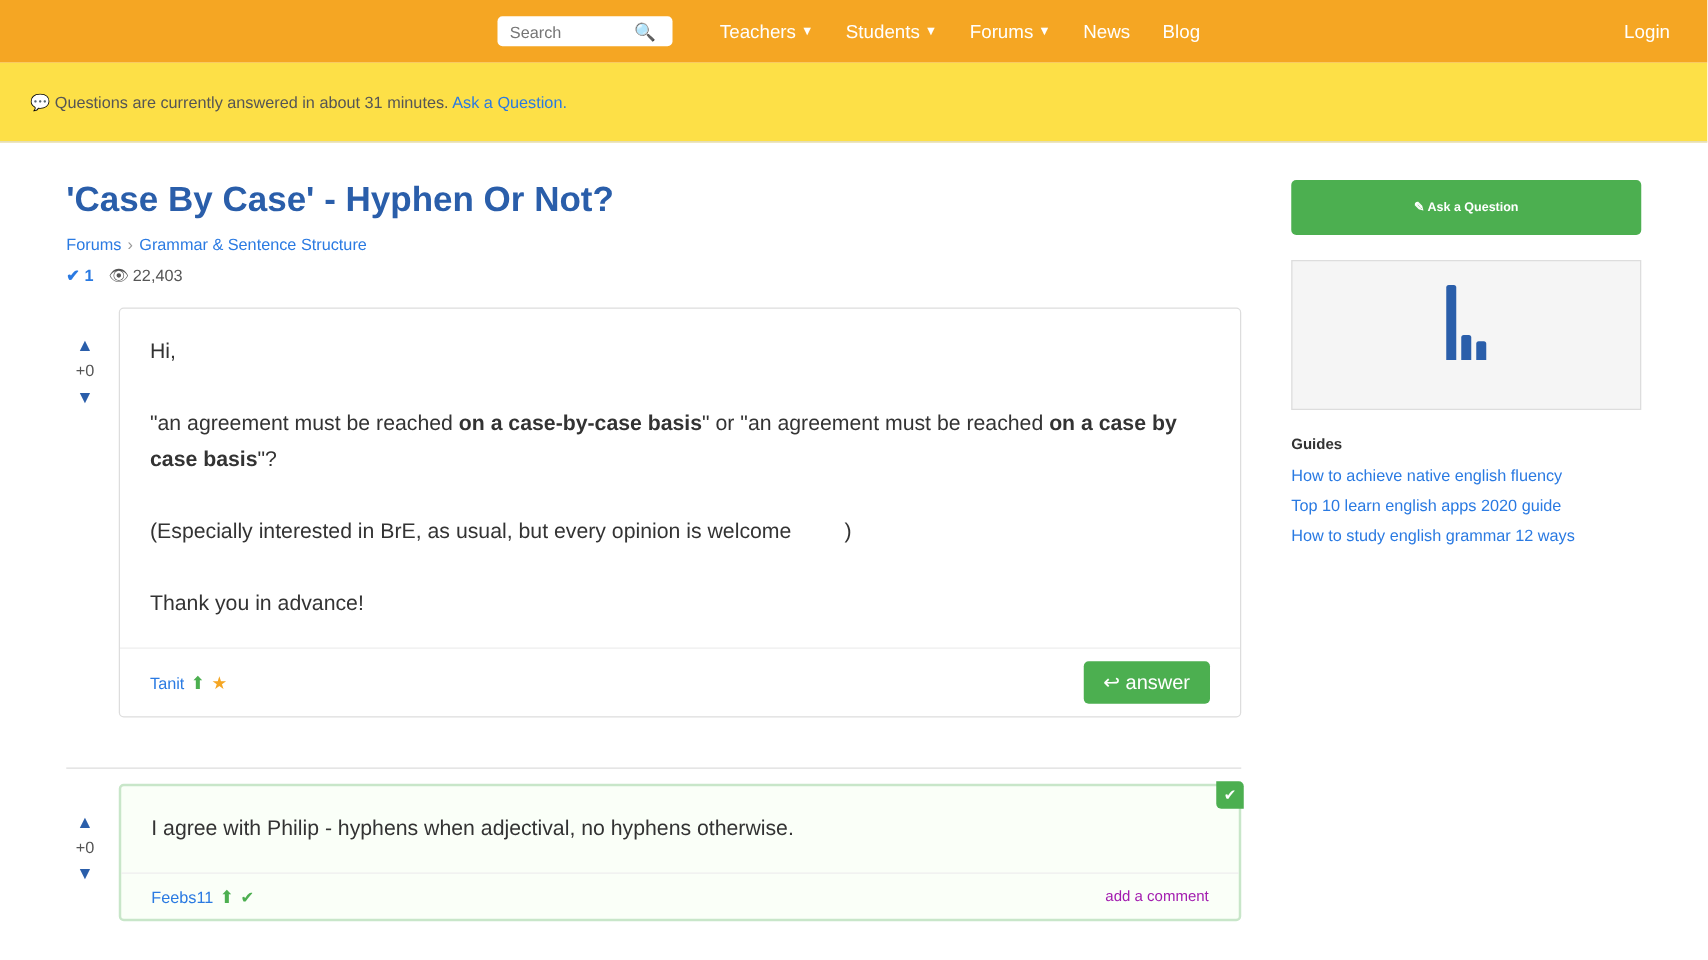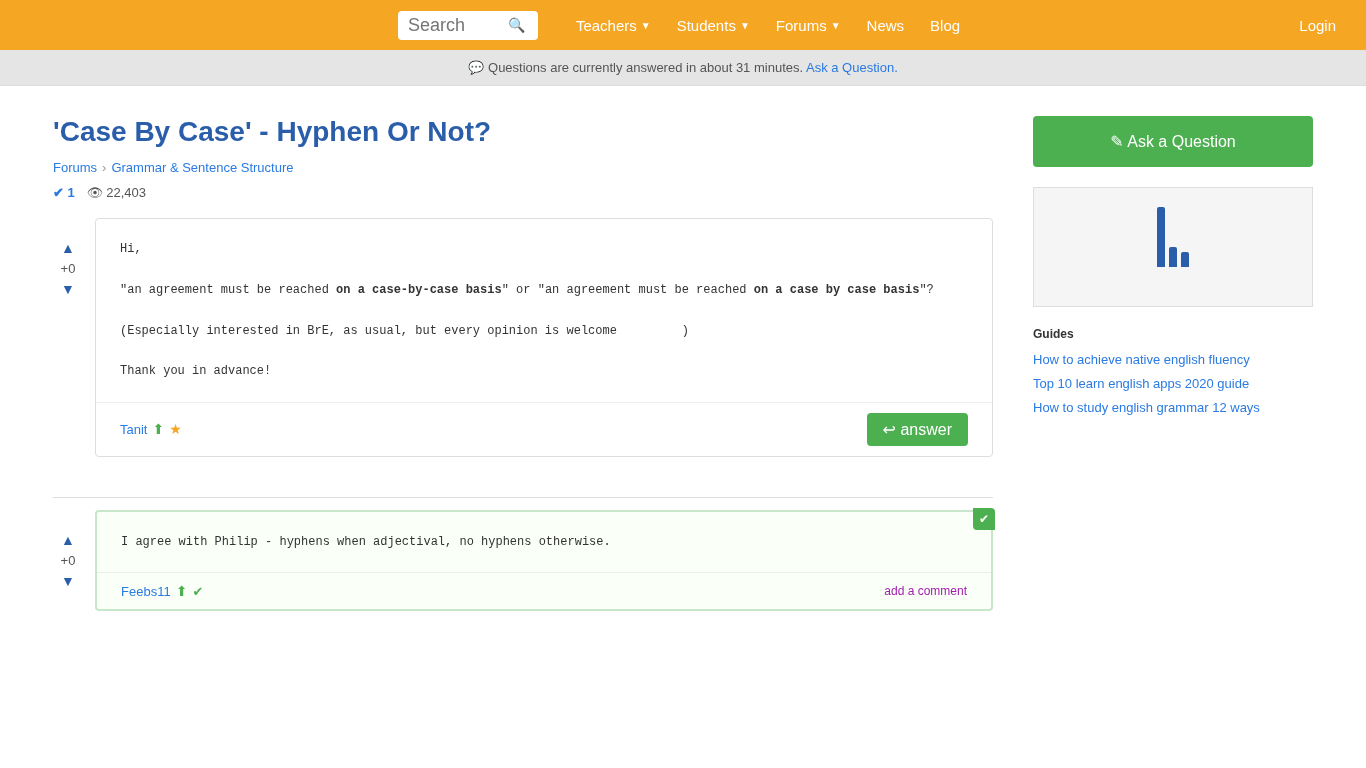--- a/index.html
+++ b/index.html
@@ -25,21 +25,21 @@
       align-items: center;
       background: #fff;
       border-radius: 4px;
       padding: 4px 10px;
       margin-right: 20px;
       width: 140px;
     }
     #search-input {
       border: none;
       outline: none;
-      font-size: 18px;
+      font-size: 13px;
       color: #999;
       width: 100px;
     }
     #search-icon-btn {
       background: none;
       border: none;
       cursor: pointer;
       color: #555;
       font-size: 14px;
     }
@@ -63,23 +63,23 @@
       right: 30px;
       color: #fff;
       font-size: 15px;
       font-weight: 500;
       cursor: pointer;
       text-decoration: none;
     }
 
     
     #sub-header {
-      background: #e5e5e5;
-      text-align: center;
-      padding: 10px;
+      background: #fde047;
+      text-align: left;
+      padding: 24px;
       font-size: 13px;
       color: #555;
       border-bottom: 1px solid #ddd;
     }
     #sub-header a {
       color: #2a7ae2;
       text-decoration: none;
     }
 
     
@@ -132,22 +132,21 @@
     .post-card {
       border: 1px solid #ddd;
       border-radius: 4px;
       margin-bottom: 20px;
       background: #fff;
     }
     .post-body {
       padding: 20px 24px;
       line-height: 1.7;
       color: #333;
-      font-size: 12px;
-      font-family: Liberation Mono, monospace;
+      font-size: 17px;
     }
     .post-body .bold { font-weight: bold; }
     .post-body .link-color { color: #2a7ae2; }
 
     .post-footer {
       display: flex;
       align-items: center;
       justify-content: space-between;
       padding: 10px 24px;
       border-top: 1px solid #eee;
@@ -239,22 +238,22 @@
       flex-shrink: 0;
     }
 
     #ask-question-btn {
       display: block;
       width: 100%;
       background: #4caf50;
       color: #fff;
       border: none;
       padding: 16px;
-      font-size: 16px;
-      font-weight: normal;
+      font-size: 10px;
+      font-weight: bold;
       border-radius: 4px;
       cursor: pointer;
       text-align: center;
       margin-bottom: 20px;
       display: flex;
       align-items: center;
       justify-content: center;
       gap: 8px;
     }
 

